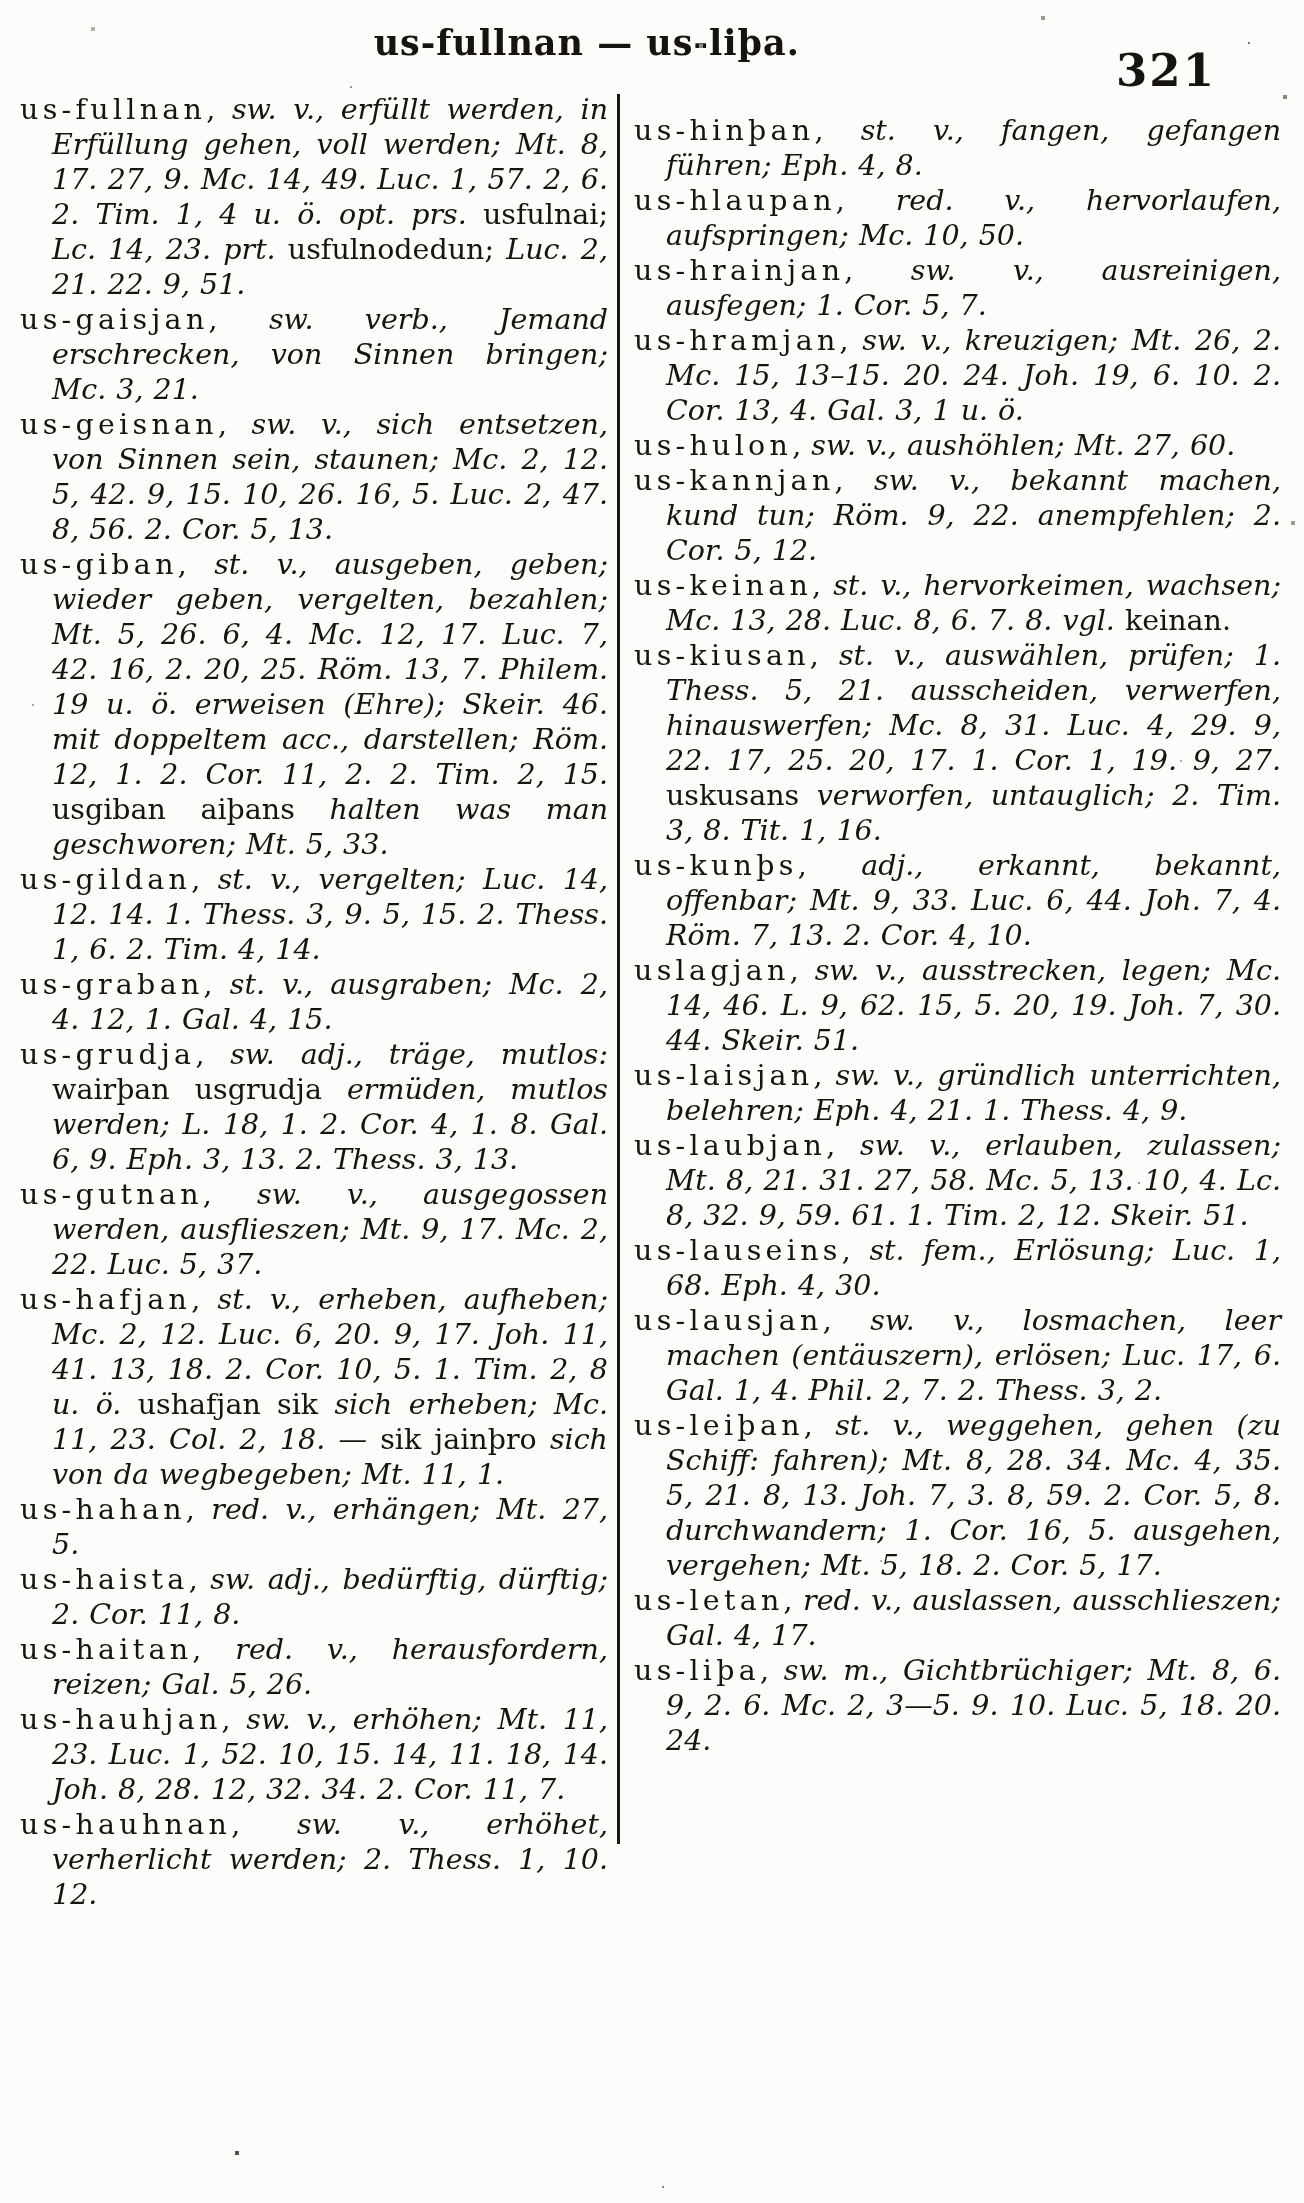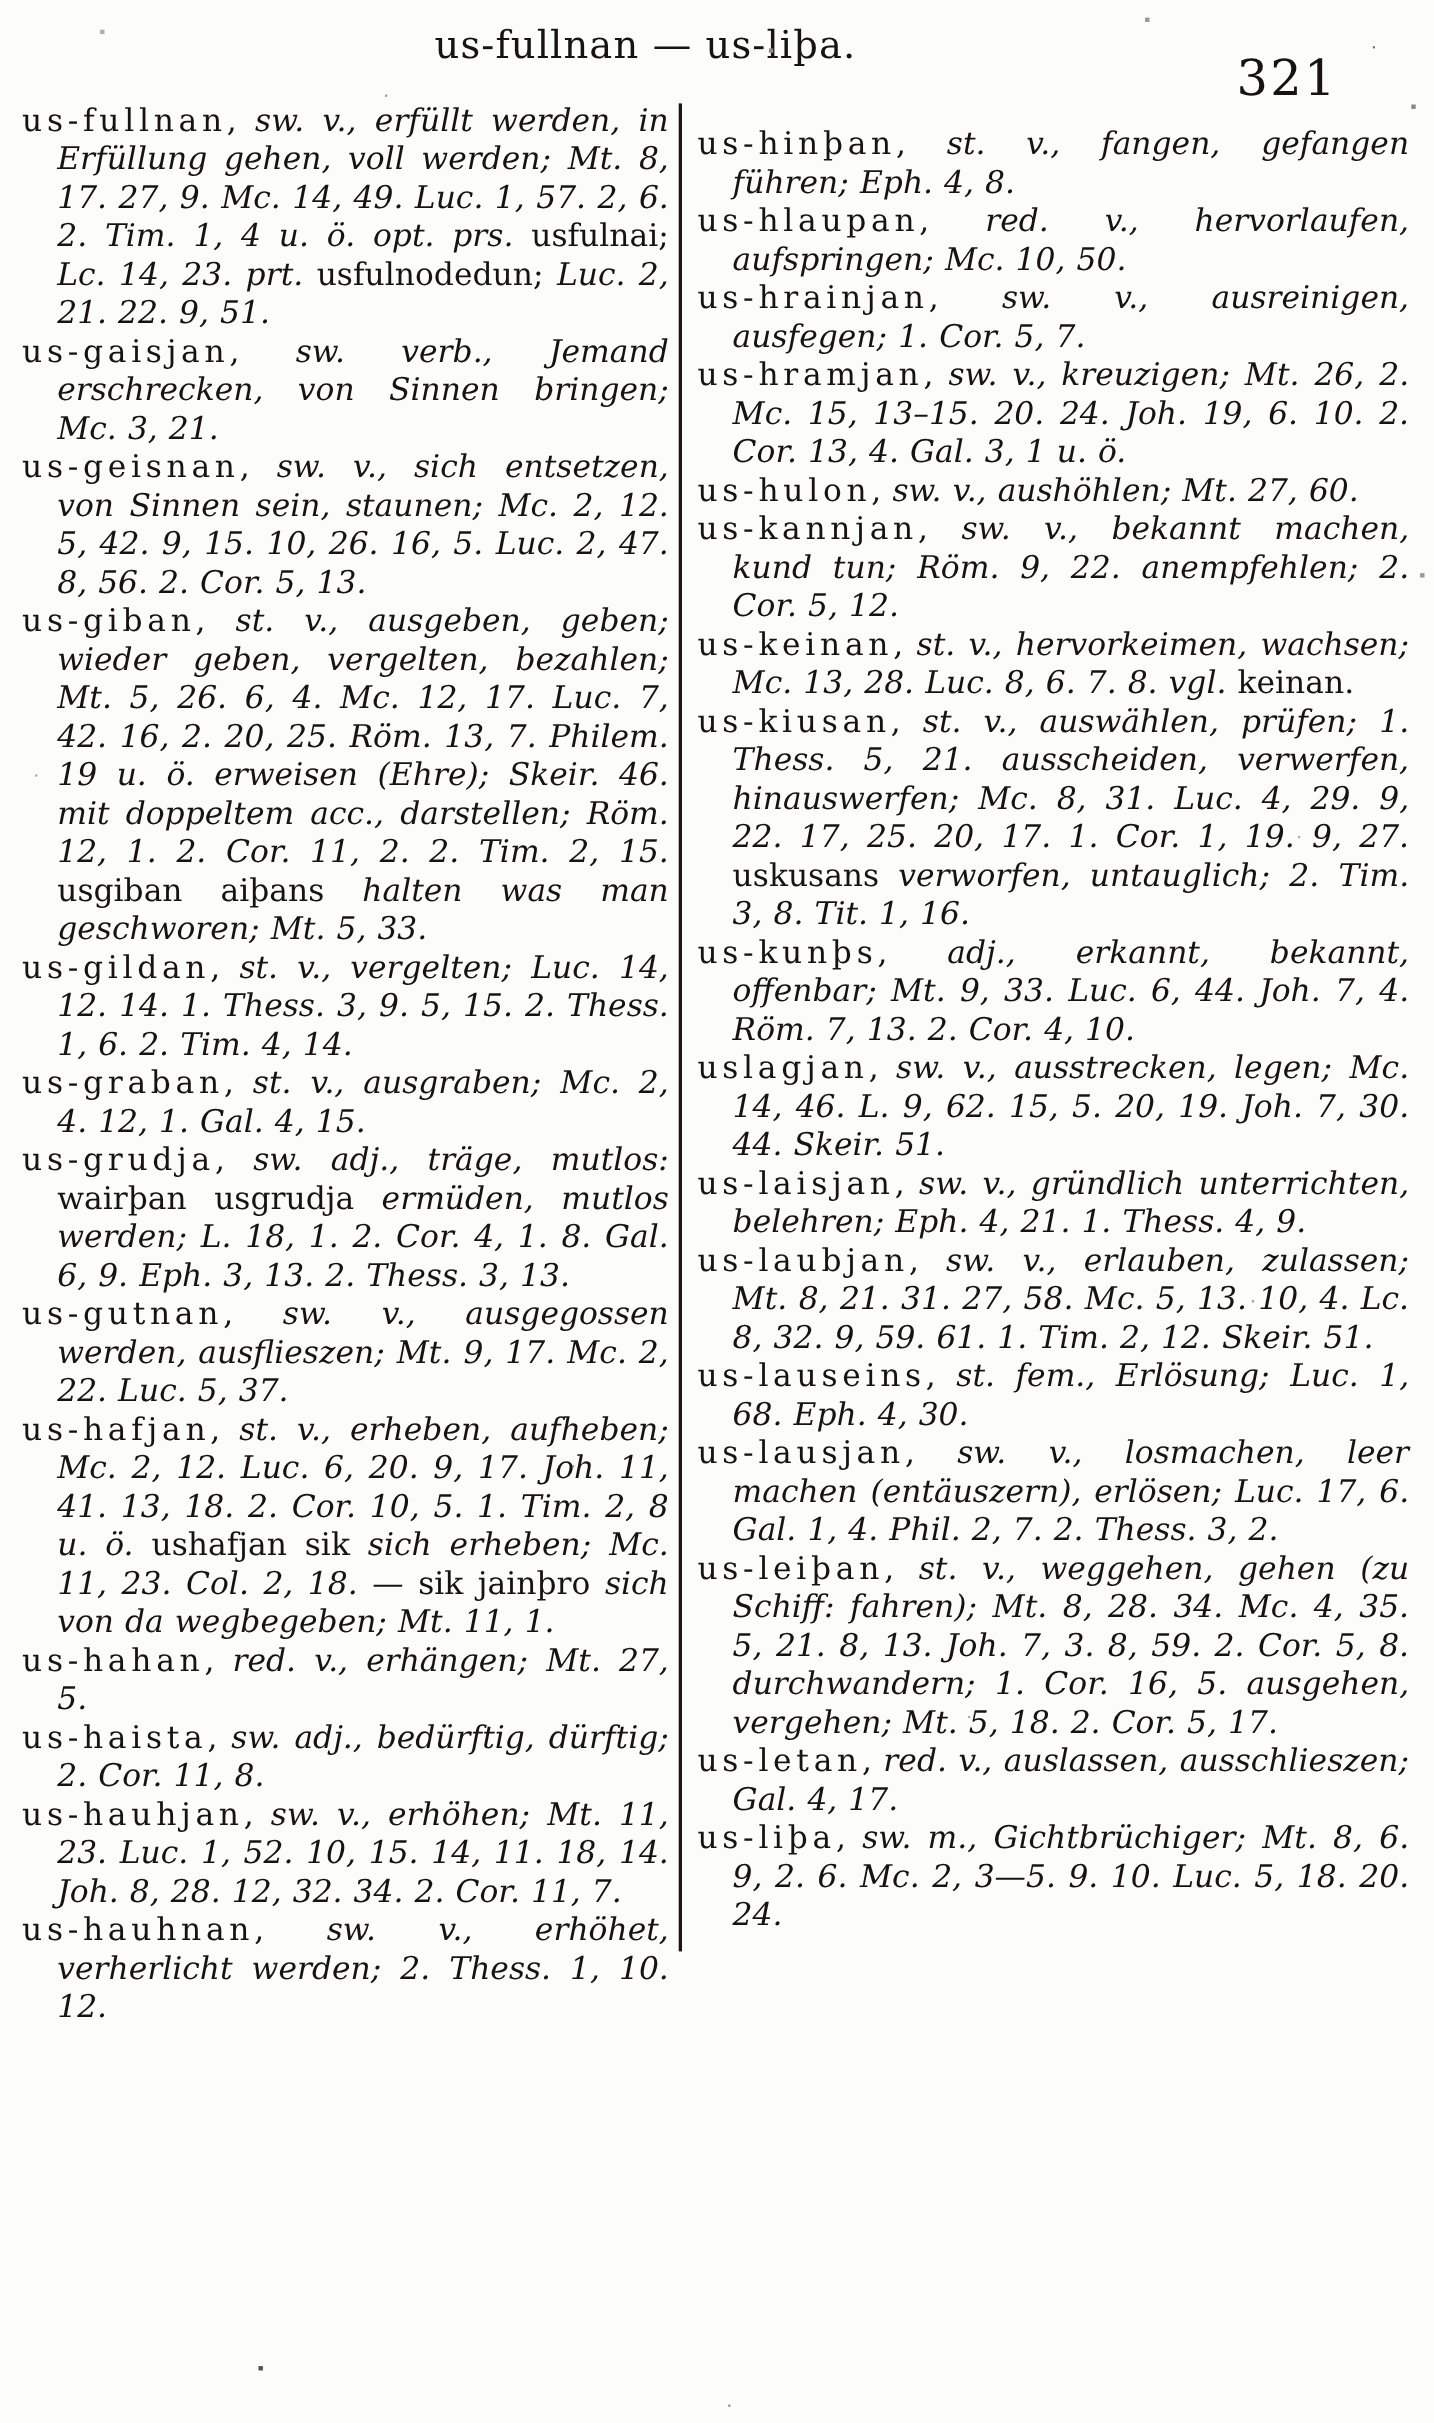--- a/index.html
+++ b/index.html
@@ -11,21 +11,21 @@
     position: relative;
     width: 1304px;
     height: 2203px;
     margin: 0 auto;
     background: #fcfcfa;
     color: #17130e;
     font-family: "DejaVu Serif", "Liberation Serif", serif;
     overflow: hidden;
   }
   
-  .header { position: relative; height: 92px; }
+  .header { position: relative; height: 92px; font-weight: bold; }
   .running-title {
     position: absolute;
     top: 22px;
     left: 0;
     width: 90%;
     text-align: center;
     font-size: 35px;
     letter-spacing: 1px;
     white-space: nowrap;
   }
@@ -105,20 +105,21 @@
         <p class="entry"><span class="seg-hw">us-gaisjan</span><span class="seg-rom">, </span><span class="seg-it">sw. verb., Jemand erschrecken, von Sinnen bringen; Mc. 3, 21.</span></p>
         <p class="entry"><span class="seg-hw">us-geisnan</span><span class="seg-rom">, </span><span class="seg-it">sw. v., sich entsetzen, von Sinnen sein, staunen; Mc. 2, 12. 5, 42. 9, 15. 10, 26. 16, 5. Luc. 2, 47. 8, 56. 2. Cor. 5, 13.</span></p>
         <p class="entry"><span class="seg-hw">us-giban</span><span class="seg-rom">, </span><span class="seg-it">st. v., ausgeben, geben; wieder geben, vergelten, bezahlen; Mt. 5, 26. 6, 4. Mc. 12, 17. Luc. 7, 42. 16, 2. 20, 25. Röm. 13, 7. Philem. 19 u. ö. erweisen (Ehre); Skeir. 46. mit doppeltem acc., darstellen; Röm. 12, 1. 2. Cor. 11, 2. 2. Tim. 2, 15. </span><span class="seg-rom">usgiban aiþans </span><span class="seg-it">halten was man geschworen; Mt. 5, 33.</span></p>
         <p class="entry"><span class="seg-hw">us-gildan</span><span class="seg-rom">, </span><span class="seg-it">st. v., vergelten; Luc. 14, 12. 14. 1. Thess. 3, 9. 5, 15. 2. Thess. 1, 6. 2. Tim. 4, 14.</span></p>
         <p class="entry"><span class="seg-hw">us-graban</span><span class="seg-rom">, </span><span class="seg-it">st. v., ausgraben; Mc. 2, 4. 12, 1. Gal. 4, 15.</span></p>
         <p class="entry"><span class="seg-hw">us-grudja</span><span class="seg-rom">, </span><span class="seg-it">sw. adj., träge, mutlos: </span><span class="seg-rom">wairþan usgrudja </span><span class="seg-it">ermüden, mutlos werden; L. 18, 1. 2. Cor. 4, 1. 8. Gal. 6, 9. Eph. 3, 13. 2. Thess. 3, 13.</span></p>
         <p class="entry"><span class="seg-hw">us-gutnan</span><span class="seg-rom">, </span><span class="seg-it">sw. v., ausgegossen werden, ausflieszen; Mt. 9, 17. Mc. 2, 22. Luc. 5, 37.</span></p>
         <p class="entry"><span class="seg-hw">us-hafjan</span><span class="seg-rom">, </span><span class="seg-it">st. v., erheben, aufheben; Mc. 2, 12. Luc. 6, 20. 9, 17. Joh. 11, 41. 13, 18. 2. Cor. 10, 5. 1. Tim. 2, 8 u. ö. </span><span class="seg-rom">ushafjan sik </span><span class="seg-it">sich erheben; Mc. 11, 23. Col. 2, 18. — </span><span class="seg-rom">sik jainþro </span><span class="seg-it">sich von da wegbegeben; Mt. 11, 1.</span></p>
         <p class="entry"><span class="seg-hw">us-hahan</span><span class="seg-rom">, </span><span class="seg-it">red. v., erhängen; Mt. 27, 5.</span></p>
         <p class="entry"><span class="seg-hw">us-haista</span><span class="seg-rom">, </span><span class="seg-it">sw. adj., bedürftig, dürftig; 2. Cor. 11, 8.</span></p>
+        <p class="entry"><span class="seg-hw">us-haitan</span><span class="seg-rom">, </span><span class="seg-it">red. v., herausfordern, reizen; Gal. 5, 26.</span></p>
         <p class="entry"><span class="seg-hw">us-hauhjan</span><span class="seg-rom">, </span><span class="seg-it">sw. v., erhöhen; Mt. 11, 23. Luc. 1, 52. 10, 15. 14, 11. 18, 14. Joh. 8, 28. 12, 32. 34. 2. Cor. 11, 7.</span></p>
         <p class="entry"><span class="seg-hw">us-hauhnan</span><span class="seg-rom">, </span><span class="seg-it">sw. v., erhöhet, verherlicht werden; 2. Thess. 1, 10. 12.</span></p>
       </div>
     <div class="divider"></div>
     <div class="column col-right">
         <p class="entry"><span class="seg-hw">us-hinþan</span><span class="seg-rom">, </span><span class="seg-it">st. v., fangen, gefangen führen; Eph. 4, 8.</span></p>
         <p class="entry"><span class="seg-hw">us-hlaupan</span><span class="seg-rom">, </span><span class="seg-it">red. v., hervorlaufen, aufspringen; Mc. 10, 50.</span></p>
         <p class="entry"><span class="seg-hw">us-hrainjan</span><span class="seg-rom">, </span><span class="seg-it">sw. v., ausreinigen, ausfegen; 1. Cor. 5, 7.</span></p>
         <p class="entry"><span class="seg-hw">us-hramjan</span><span class="seg-rom">, </span><span class="seg-it">sw. v., kreuzigen; Mt. 26, 2. Mc. 15, 13–15. 20. 24. Joh. 19, 6. 10. 2. Cor. 13, 4. Gal. 3, 1 u. ö.</span></p>
         <p class="entry"><span class="seg-hw">us-hulon</span><span class="seg-rom">, </span><span class="seg-it">sw. v., aushöhlen; Mt. 27, 60.</span></p>

